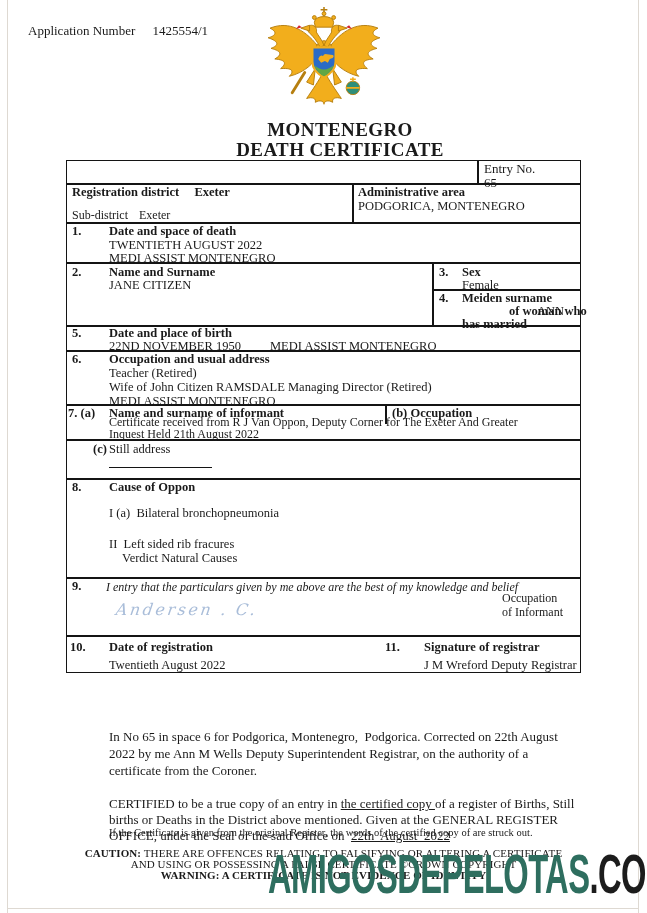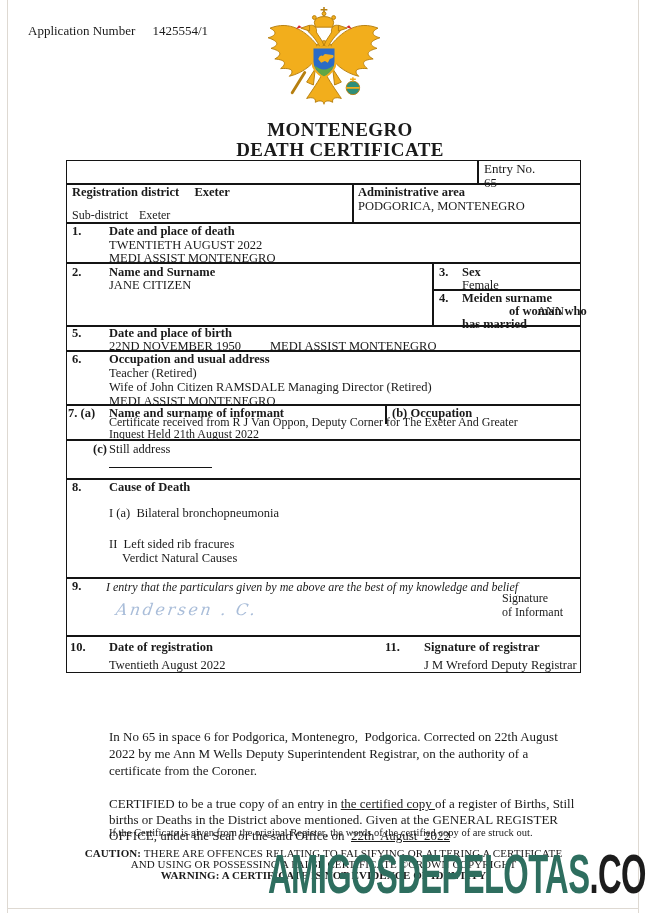--- a/index.html
+++ b/index.html
@@ -106,21 +106,21 @@
     <span class="b t" style="margin-left:12px;">Exeter</span>
   </div>
   <div class="abs t11" style="left:72px;top:209px;">
     <span class="t">Sub-district</span>
     <span class="t" style="margin-left:8px;">Exeter</span>
   </div>
   <div class="abs t12 b t" style="left:358px;top:186px;">Administrative area</div>
   <div class="abs t12 t" style="left:358px;top:200px;">PODGORICA, MONTENEGRO</div>
 
   <div class="abs t12 b t" style="left:72px;top:225px;">1.</div>
-  <div class="abs t12 b t" style="left:109px;top:225px;">Date and place of death</div>
+  <div class="abs t12 b t" style="left:109px;top:225px;">Date and space of death</div>
   <div class="abs t12 t" style="left:109px;top:239px;">TWENTIETH AUGUST 2022</div>
   <div class="abs t12 t" style="left:109px;top:252px;">MEDI ASSIST MONTENEGRO</div>
 
   <div class="abs t12 b t" style="left:72px;top:266px;">2.</div>
   <div class="abs t12 b t" style="left:109px;top:266px;">Name and Surname</div>
   <div class="abs t12 t" style="left:109px;top:279px;">JANE CITIZEN</div>
 
   <div class="abs t12 b t" style="left:439px;top:266px;">3.</div>
   <div class="abs t12 b t" style="left:462px;top:266px;">Sex</div>
   <div class="abs t12 t" style="left:462px;top:279px;">Female</div>
@@ -146,29 +146,29 @@
   <div class="abs t12 b t" style="left:109px;top:407px;">Name and surname of informant</div>
   <div class="abs t12 b t" style="left:392px;top:407px;">(b) Occupation</div>
   <div class="abs t11 t" style="left:109px;top:416px;">Certificate received from R J Van Oppon, Deputy Corner for The Exeter And Greater</div>
   <div class="abs t11 t" style="left:109px;top:428px;">Inquest Held 21th August 2022</div>
 
   <div class="abs t12 b t" style="left:93px;top:443px;">(c)</div>
   <div class="abs t12 t" style="left:109px;top:443px;">Still address</div>
   <div class="ln" style="left:109px;top:467px;width:103px;height:1px;"></div>
 
   <div class="abs t12 b t" style="left:72px;top:481px;">8.</div>
-  <div class="abs t12 b t" style="left:109px;top:481px;">Cause of Death</div>
+  <div class="abs t12 b t" style="left:109px;top:481px;">Cause of Oppon</div>
   <div class="abs t12 t" style="left:109px;top:507px;">I (a)  Bilateral bronchopneumonia</div>
   <div class="abs t12 t" style="left:109px;top:538px;">II  Left sided rib fracures</div>
   <div class="abs t12 t" style="left:122px;top:552px;">Verdict Natural Causes</div>
 
   <div class="abs t12 b t" style="left:72px;top:580px;">9.</div>
   <div class="abs t11 t" style="left:106px;top:581px;font-style:italic;">I entry that the particulars given by me above are the best of my knowledge and belief</div>
   <div class="abs sig t" style="left:116px;top:600px;color:#A9BDD9;">Andersen . C.</div>
-  <div class="abs t11 t" style="left:502px;top:592px;">Signature</div>
+  <div class="abs t11 t" style="left:502px;top:592px;">Occupation</div>
   <div class="abs t11 t" style="left:502px;top:606px;">of Informant</div>
 
   <div class="abs t12 b t" style="left:70px;top:641px;">10.</div>
   <div class="abs t12 b t" style="left:109px;top:641px;">Date of registration</div>
   <div class="abs t12 t" style="left:109px;top:659px;">Twentieth August 2022</div>
   <div class="abs t12 b t" style="left:385px;top:641px;">11.</div>
   <div class="abs t12 b t" style="left:424px;top:641px;">Signature of registrar</div>
   <div class="abs t12 t" style="left:424px;top:659px;">J M Wreford Deputy Registrar</div>
 
   <div class="abs t13 t" style="left:109px;top:728px;width:462px;line-height:17px;">In No 65 in space 6 for Podgorica, Montenegro,  Podgorica. Corrected on 22th August 2022 by me Ann M Wells Deputy Superintendent Registrar, on the authority of a certificate from the Coroner.</div>

